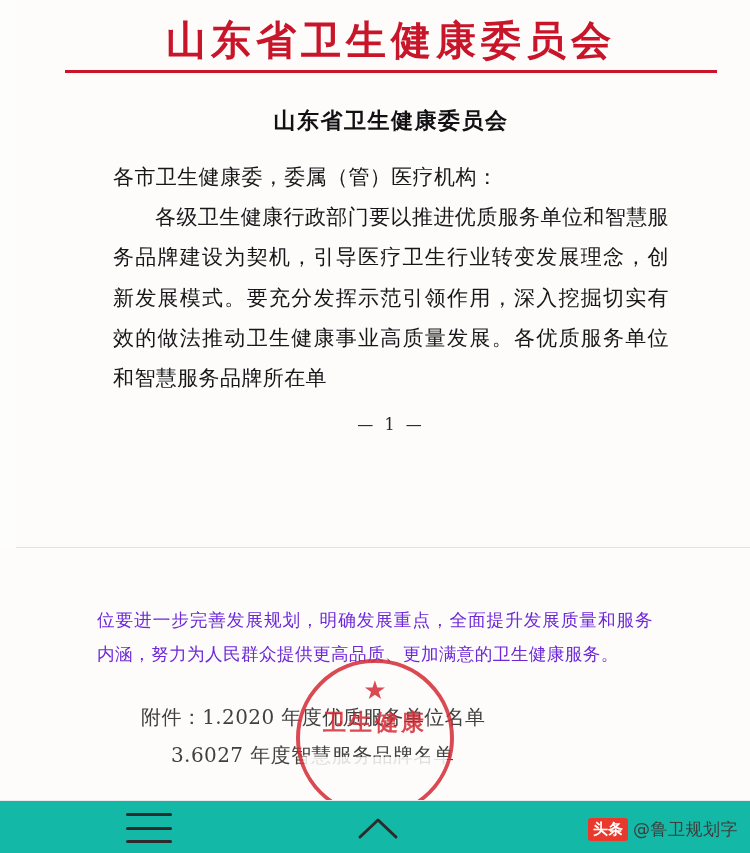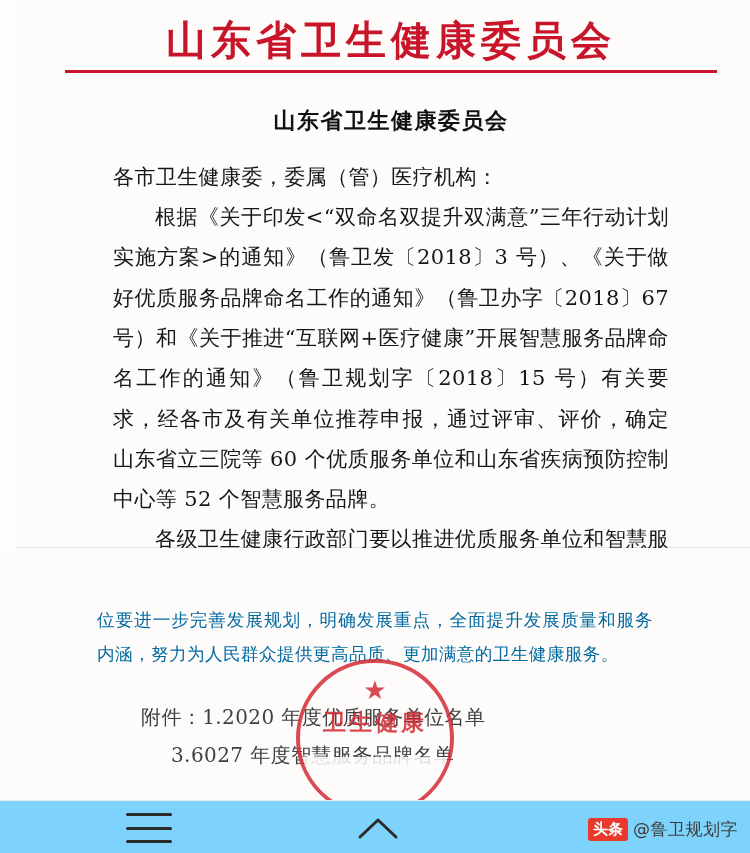--- a/index.html
+++ b/index.html
@@ -107,21 +107,21 @@
     letter-spacing: 3px;
   }
 
   
   .body-block2 {
     margin: 0 auto;
     width: 556px;
     padding-top: 56px;
     font-size: 17.6px;
     line-height: 1.92;
-    color: #0369a1;
+    color: #6d28d9;
     text-align: justify;
     text-justify: inter-ideograph;
     letter-spacing: 0.4px;
   }
   .body-block2 p { margin: 0; text-indent: 0; }
 
   .attach {
     margin: 26px auto 0 auto;
     width: 556px;
     font-size: 20px;
@@ -176,21 +176,21 @@
     background: #fdfcfa;
   }
 
   
   .bottom-bar {
     position: absolute;
     left: 0;
     bottom: 0;
     width: 750px;
     height: 52px;
-    background: #7dd3fc;
+    background: #14b8a6;
     border-top: 1px solid #ebebeb;
     display: flex;
     align-items: center;
   }
   .nav-menu {
     position: absolute;
     left: 126px;
     top: 12px;
     width: 46px;
     height: 30px;
@@ -247,21 +247,20 @@
     <div class="red-title">山东省卫生健康委员会</div>
     <div class="red-rule"></div>
 
 
     <div class="main-title">
       <div>山东省卫生健康委员会</div>
     </div>
 
     <div class="body-block">
       <p class="noindent">各市卫生健康委，委属（管）医疗机构：</p>
-      <p>根据《关于印发&lt;“双命名双提升双满意”三年行动计划实施方案&gt;的通知》（鲁卫发〔2018〕3 号）、《关于做好优质服务品牌命名工作的通知》（鲁卫办字〔2018〕67 号）和《关于推进“互联网+医疗健康”开展智慧服务品牌命名工作的通知》（鲁卫规划字〔2018〕15 号）有关要求，经各市及有关单位推荐申报，通过评审、评价，确定山东省立三院等 60 个优质服务单位和山东省疾病预防控制中心等 52 个智慧服务品牌。</p>
       <p>各级卫生健康行政部门要以推进优质服务单位和智慧服务品牌建设为契机，引导医疗卫生行业转变发展理念，创新发展模式。要充分发挥示范引领作用，深入挖掘切实有效的做法推动卫生健康事业高质量发展。各优质服务单位和智慧服务品牌所在单</p>
     </div>
 
     <div class="page-num">— 1 —</div>
   </div>
 
   <div class="doc-page page2">
     <div class="body-block2">
       <p>位要进一步完善发展规划，明确发展重点，全面提升发展质量和服务内涵，努力为人民群众提供更高品质、更加满意的卫生健康服务。</p>
     </div>

